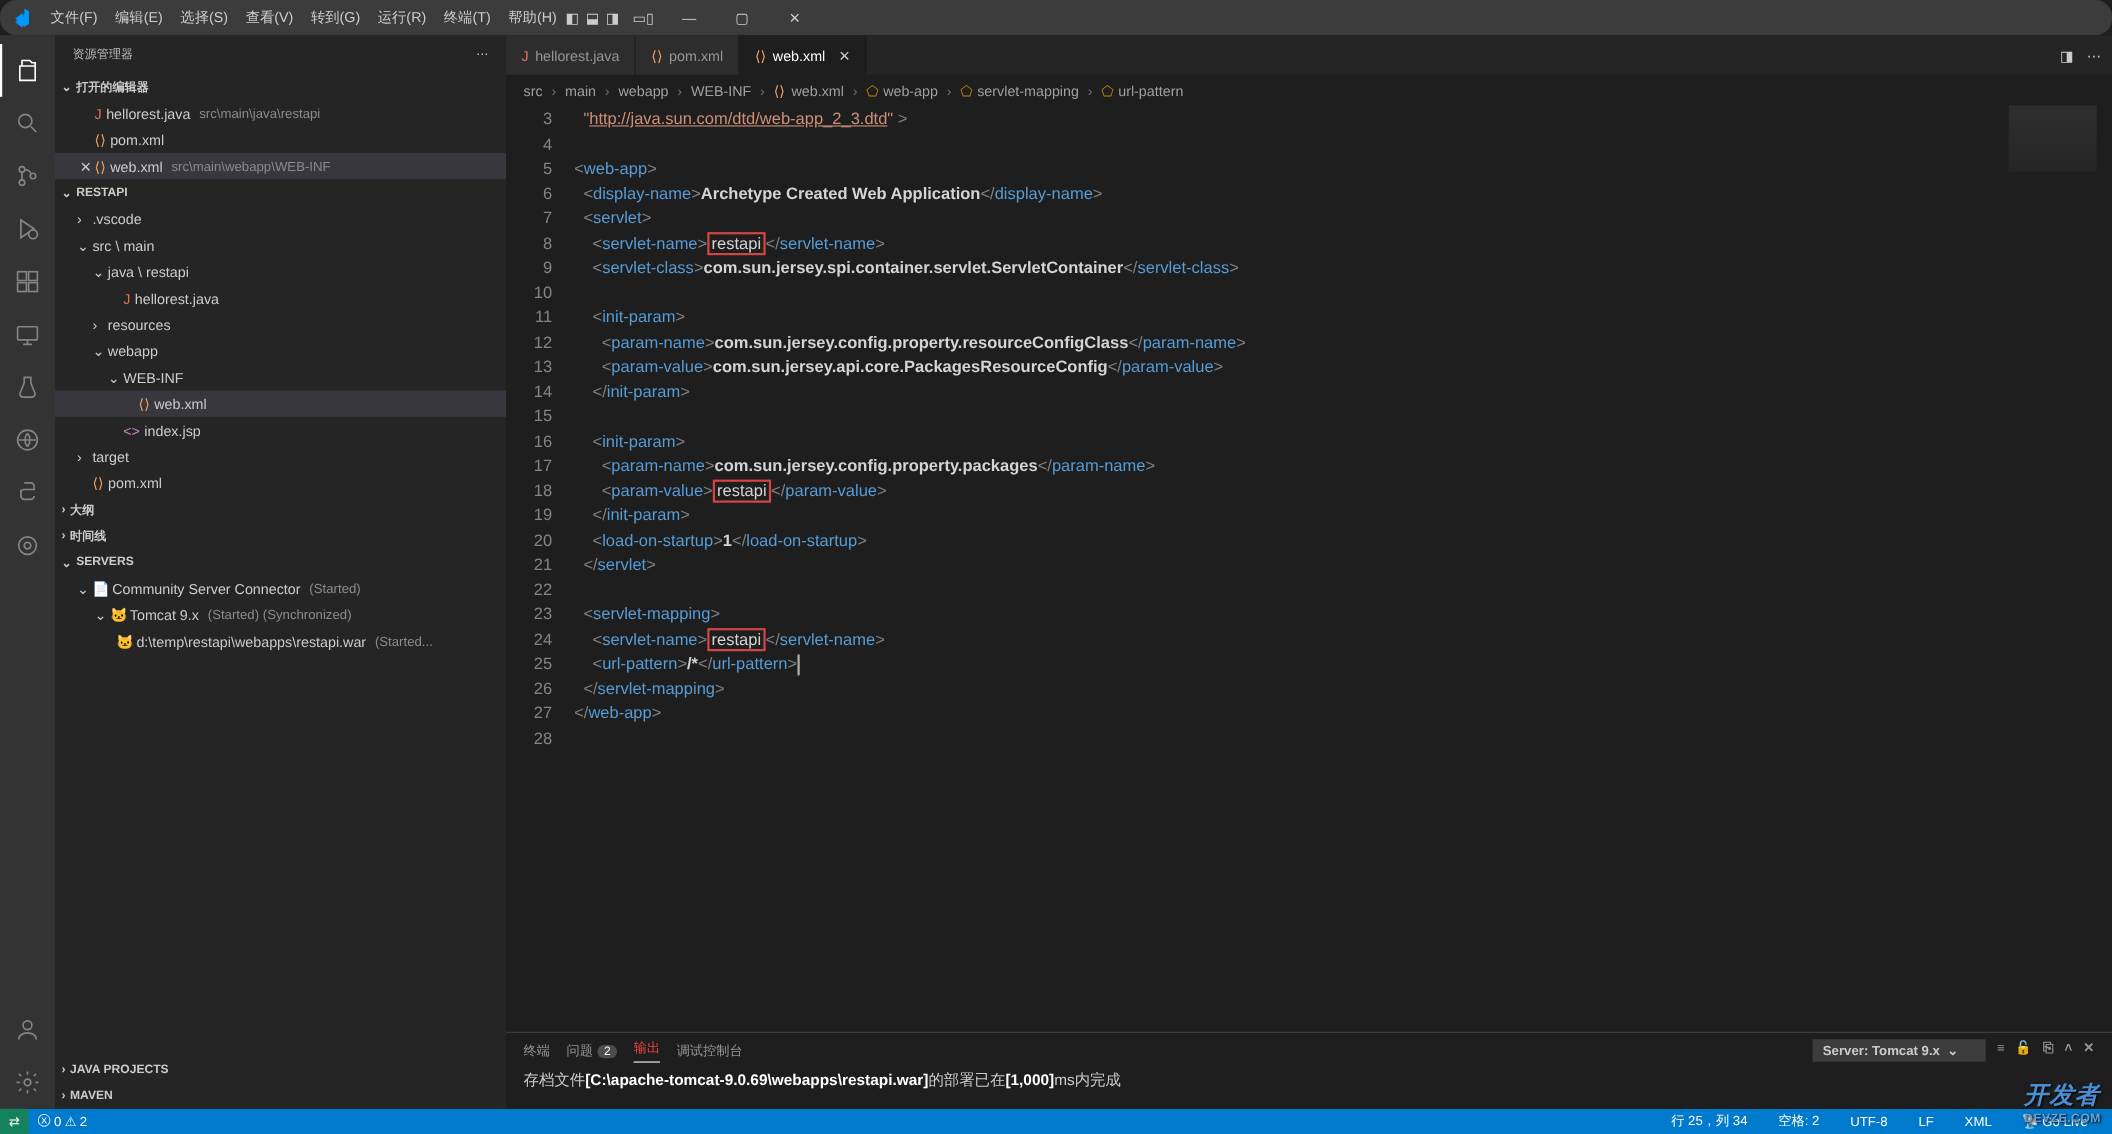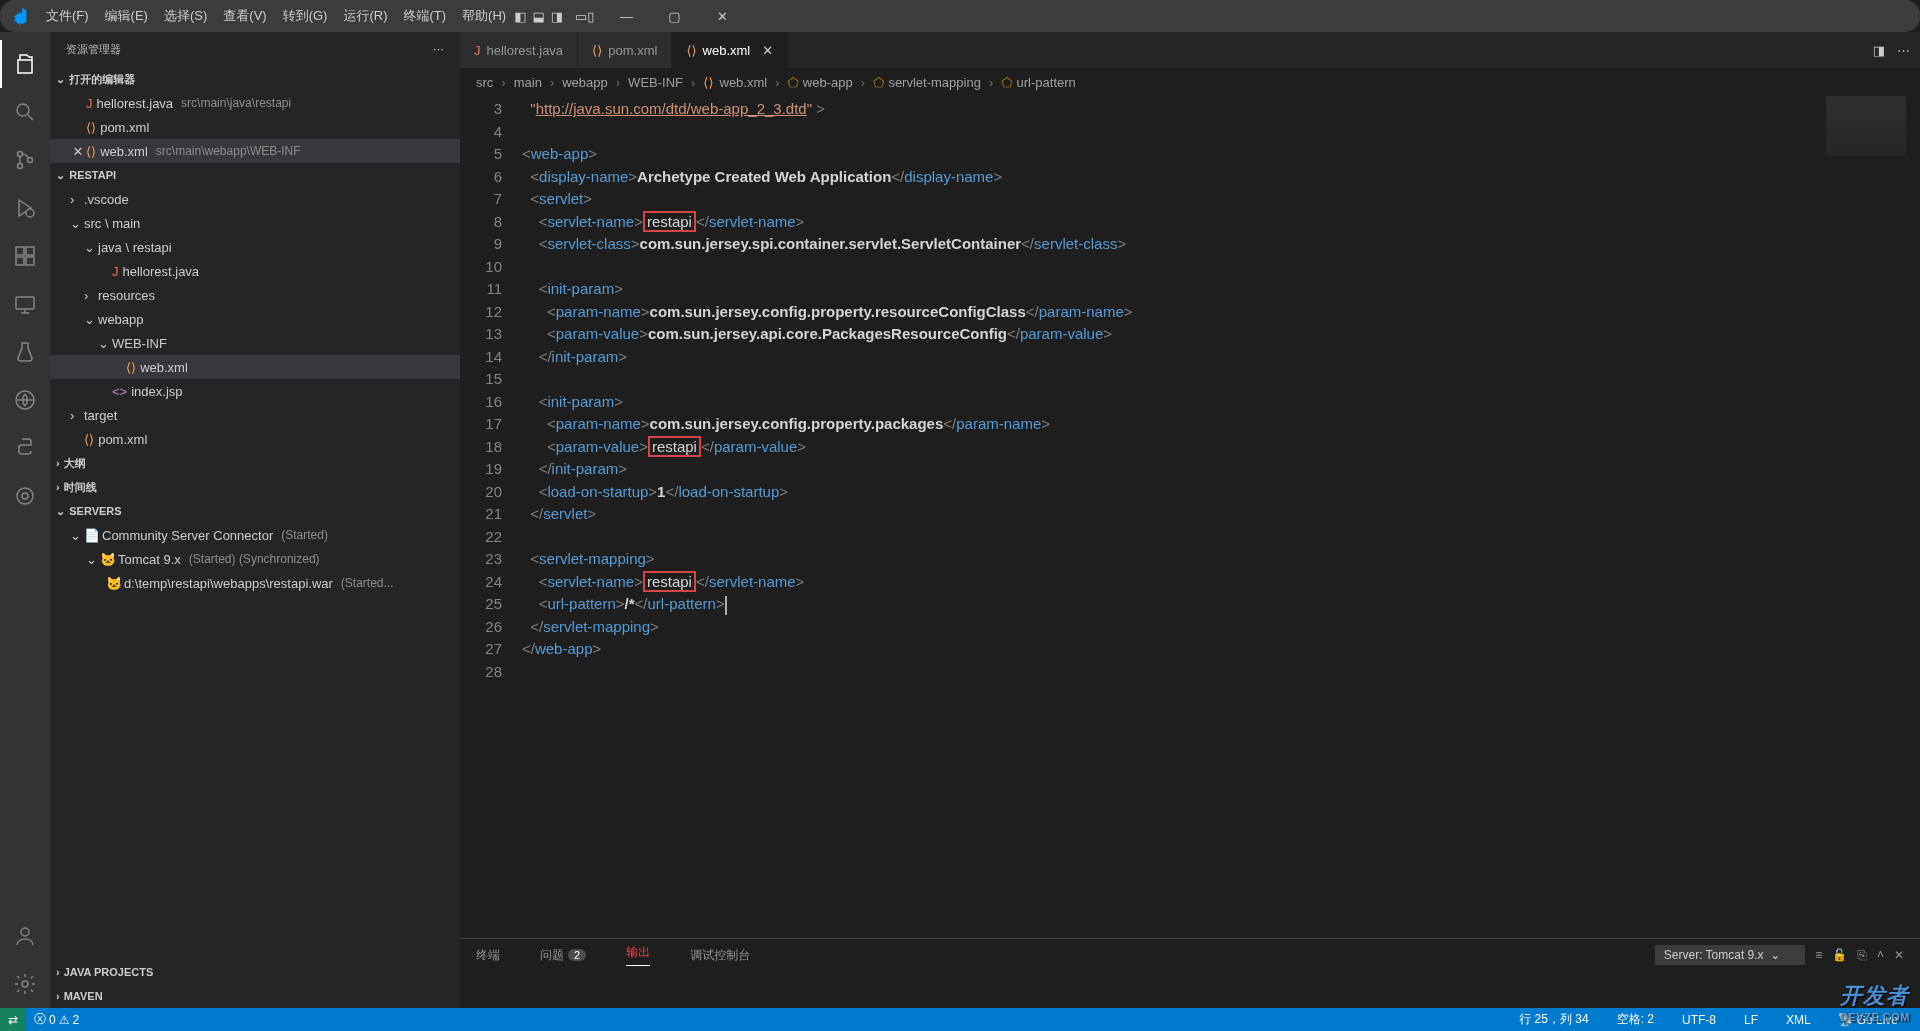--- a/index.html
+++ b/index.html
@@ -44,24 +44,24 @@
 .code { flex: 1; padding-top: 2px; white-space: pre; color: #d4d4d4; position: relative; }
 .code-line { height: 22.5px; position: relative; }
 .tag { color: #569cd6; }
 .str { color: #ce9178; }
 .txt { color: #d4d4d4; font-weight: bold; }
 .punct { color: #808080; }
 .redbox { border: 2px solid #d64545; padding: 0 2px; }
 .cursor { border-left: 2px solid #aeafad; display: inline-block; height: 19px; vertical-align: middle; }
 .minimap { position: absolute; right: 14px; top: 64px; width: 80px; height: 60px; background: linear-gradient(#3a3a3a 0%, #2a2a2a 100%); opacity: 0.6; }
 .terminal-panel { height: 70px; background: #1e1e1e; border-top: 1px solid #414141; display: flex; flex-direction: column; }
-.panel-tabs { height: 32px; display: flex; align-items: center; padding: 0 16px; gap: 40px; font-size: 12px; color: #969696; }
+.panel-tabs { height: 32px; display: flex; align-items: center; padding: 0 16px; gap: 15px; font-size: 12px; color: #969696; }
 .panel-tabs .ptab.active { color: #ef4444; border-bottom: 1px solid #ffffff; padding-bottom: 4px; }
 .panel-tabs .badge { background: #4d4d4d; color: #fff; border-radius: 10px; padding: 0 6px; font-size: 11px; margin-left: 4px; }
-.panel-tabs .right { margin-left: auto; display: flex; align-items: center; gap: 10px; }
+.panel-tabs .right { margin-left: auto; display: flex; gap: 10px; font-weight: bold; }
 .panel-tabs .dropdown { background: #3c3c3c; border: 1px solid #3c3c3c; color: #cccccc; padding: 2px 24px 2px 8px; font-size: 12px; }
 .terminal-content { padding: 2px 16px; font-family: Consolas, monospace; font-size: 14px; color: #cccccc; }
 .terminal-content .bold { color: #ffffff; font-weight: bold; }
 .status-bar { height: 23px; background: #007acc; color: #ffffff; display: flex; align-items: center; font-size: 12px; padding: 0 8px; }
 .status-bar .remote { background: #16825d; height: 23px; display: flex; align-items: center; padding: 0 8px; margin-left: -8px; margin-right: 8px; }
 .status-bar .sb-item { margin-right: 14px; display: flex; align-items: center; gap: 3px; }
 .status-bar .right { margin-left: auto; display: flex; gap: 14px; }
 .watermark { position: absolute; right: 10px; bottom: 8px; color: #4a8fd6; font-size: 22px; font-weight: bold; font-style: italic; letter-spacing: 1px; text-shadow: 1px 1px 2px #000; }
 .watermark .sub { font-size: 11px; color: #6aa0d6; display: block; font-style: normal; letter-spacing: 0.5px; }
 svg { display: block; }
@@ -375,20 +375,23 @@
         <span class="ptab">调试控制台</span>
         <div class="right">
           <span class="dropdown"><span>Server: Tomcat 9.x</span> &nbsp;⌄</span>
           <span>≡</span>
           <span>🔓</span>
           <span>⎘</span>
           <span>˄</span>
           <span>✕</span>
         </div>
       </div>
+      <div class="terminal-content">
+        <span>存档文件</span><span class="bold">[C:\apache-tomcat-9.0.69\webapps\restapi.war]</span><span>的部署已在</span><span class="bold">[1,000]</span><span>ms内完成</span>
+      </div>
     </div>
   </div>
 </div>
 
 <div class="status-bar">
   <div class="remote">
       <span>⇄</span>
     </div>
   <div class="sb-item">
       <span>ⓧ</span>

